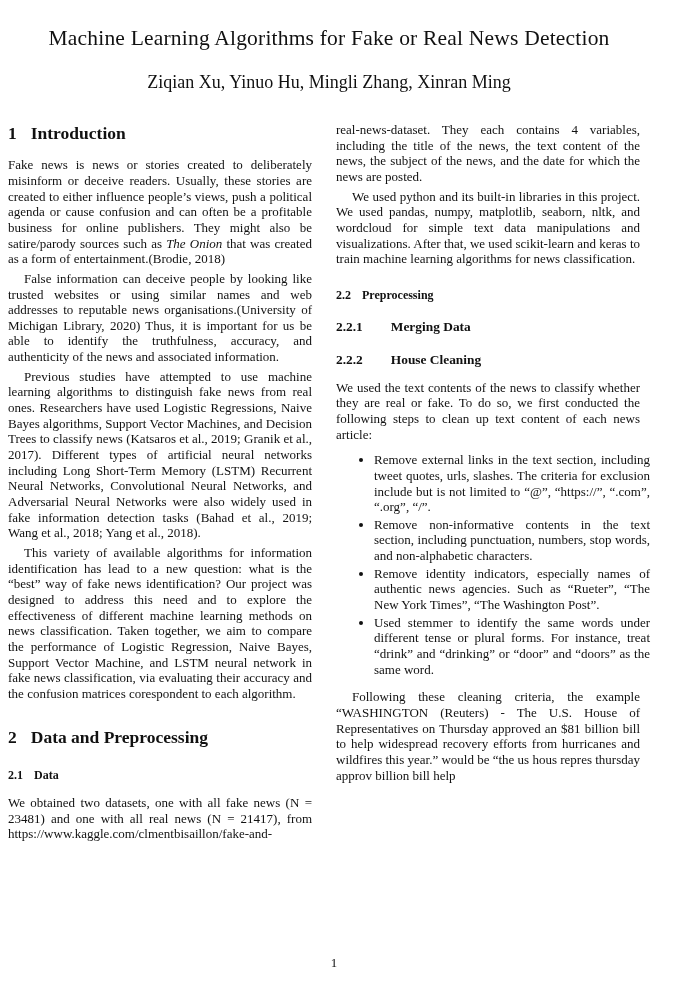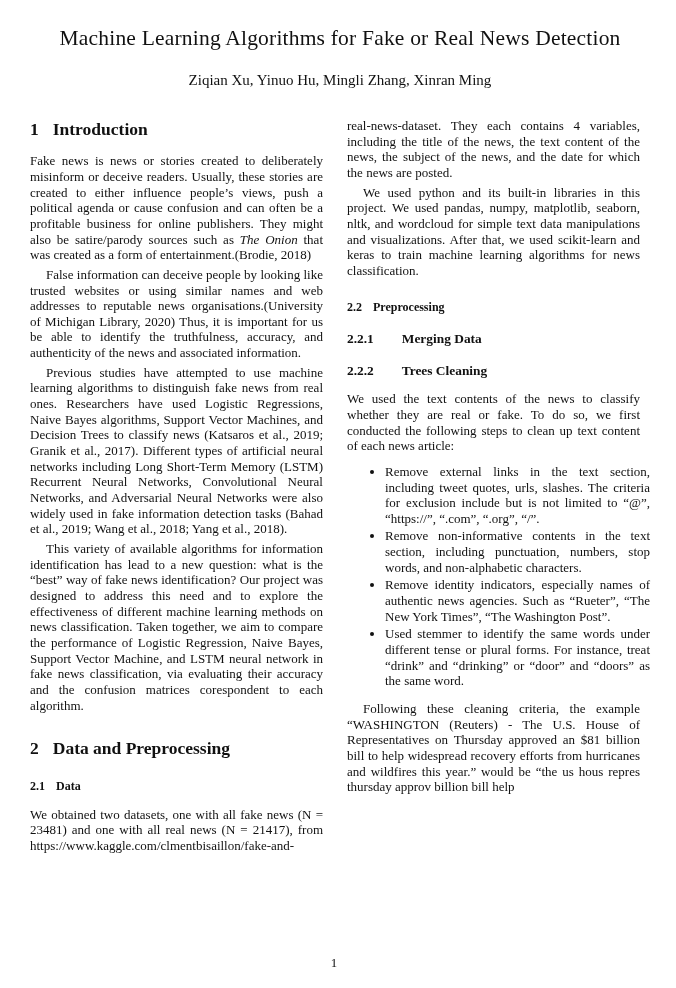--- a/index.html
+++ b/index.html
@@ -11,33 +11,33 @@
   }
   .page {
     position: relative;
     width: 668px;
     height: 988px;
     background: #ffffff;
     color: #111111;
     font-family: "Liberation Serif", "DejaVu Serif", serif;
     overflow: hidden;
     box-sizing: border-box;
-    padding: 26px 18px 0 30px;
+    padding: 26px 18px 0 8px;
   }
   .title {
     margin: 0;
     text-align: center;
     font-size: 21.5px;
     font-weight: normal;
     letter-spacing: 0.2px;
   }
   .authors {
     margin-top: 21px;
     text-align: center;
-    font-size: 15px;
+    font-size: 18px;
   }
   .columns {
     display: flex;
     gap: 14px;
     margin-top: 29px;
   }
   .col {
     flex: 1 1 0;
     min-width: 0;
     font-size: 13px;
@@ -129,21 +129,21 @@
 
       <p>real-news-dataset. They each contains 4 variables, including the title of the news, the text content of the news, the subject of the news, and the date for which the news are posted.</p>
 
       <p class="indent">We used python and its built-in libraries in this project. We used pandas, numpy, matplotlib, seaborn, nltk, and wordcloud for simple text data manipulations and visualizations. After that, we used scikit-learn and keras to train machine learning algorithms for news classification.</p>
 
       <h3 class="subsec"><span class="num-sub">2.2</span><span>Preprocessing</span></h3>
 
       <h4 class="subsubsec"><span class="num-ssub">2.2.1</span><span>Merging Data</span></h4>
 
 
-      <h4 class="subsubsec"><span class="num-ssub">2.2.2</span><span>Trees Cleaning</span></h4>
+      <h4 class="subsubsec"><span class="num-ssub">2.2.2</span><span>House Cleaning</span></h4>
 
       <p>We used the text contents of the news to classify whether they are real or fake. To do so, we first conducted the following steps to clean up text content of each news article:</p>
 
       <ul class="bullets">
         <li>Remove external links in the text section, including tweet quotes, urls, slashes. The criteria for exclusion include but is not limited to “@”, “https://”, “.com”, “.org”, “/”.</li>
         <li>Remove non-informative contents in the text section, including punctuation, numbers, stop words, and non-alphabetic characters.</li>
         <li>Remove identity indicators, especially names of authentic news agencies. Such as “Rueter”, “The New York Times”, “The Washington Post”.</li>
         <li>Used stemmer to identify the same words under different tense or plural forms. For instance, treat “drink” and “drinking” or “door” and “doors” as the same word.</li>
       </ul>
 

